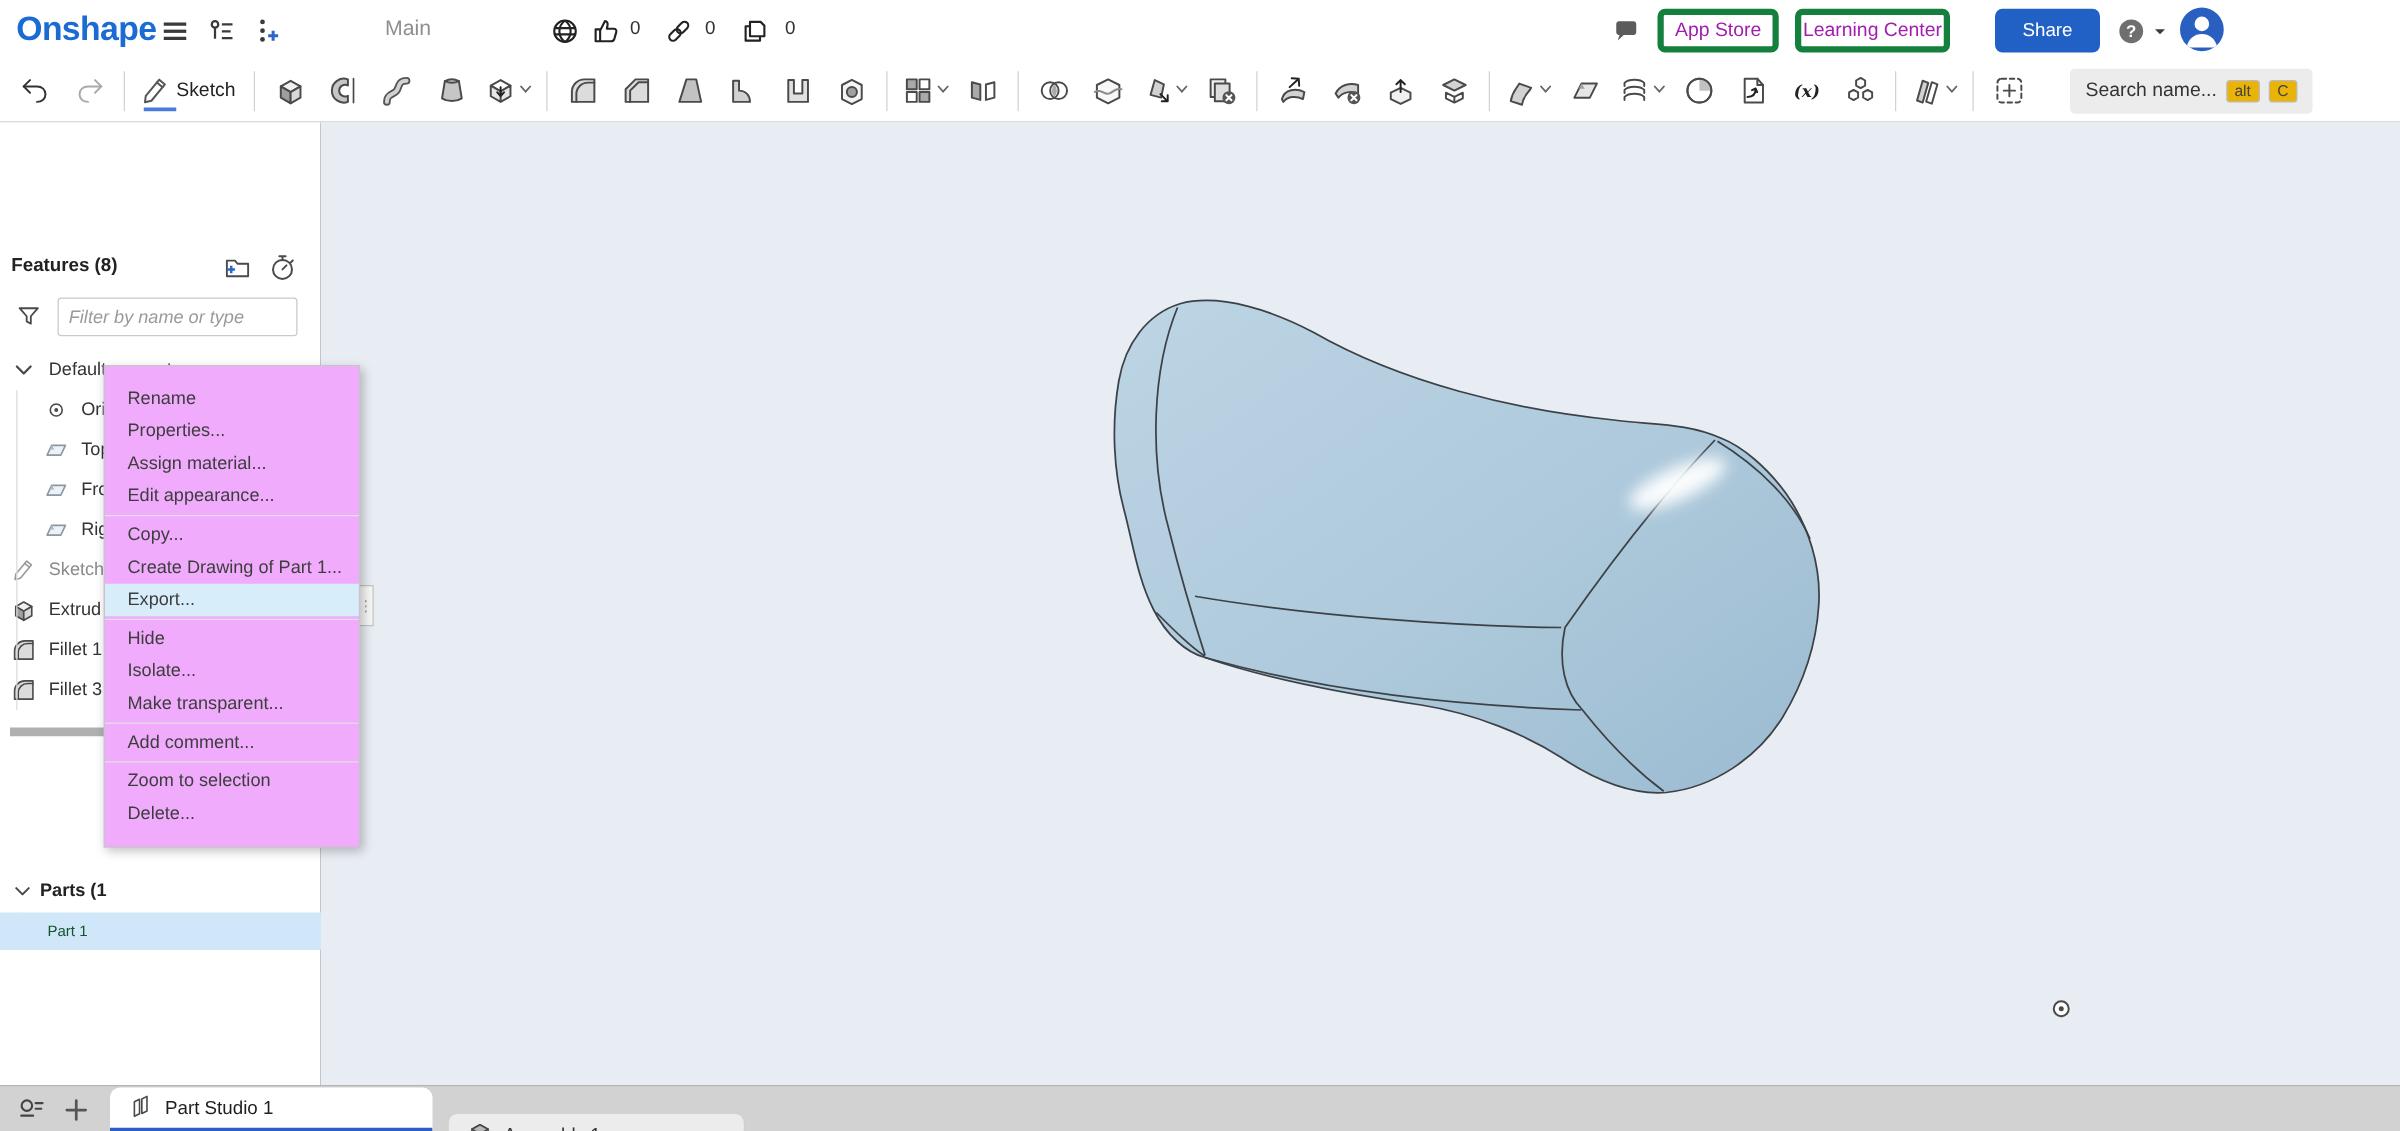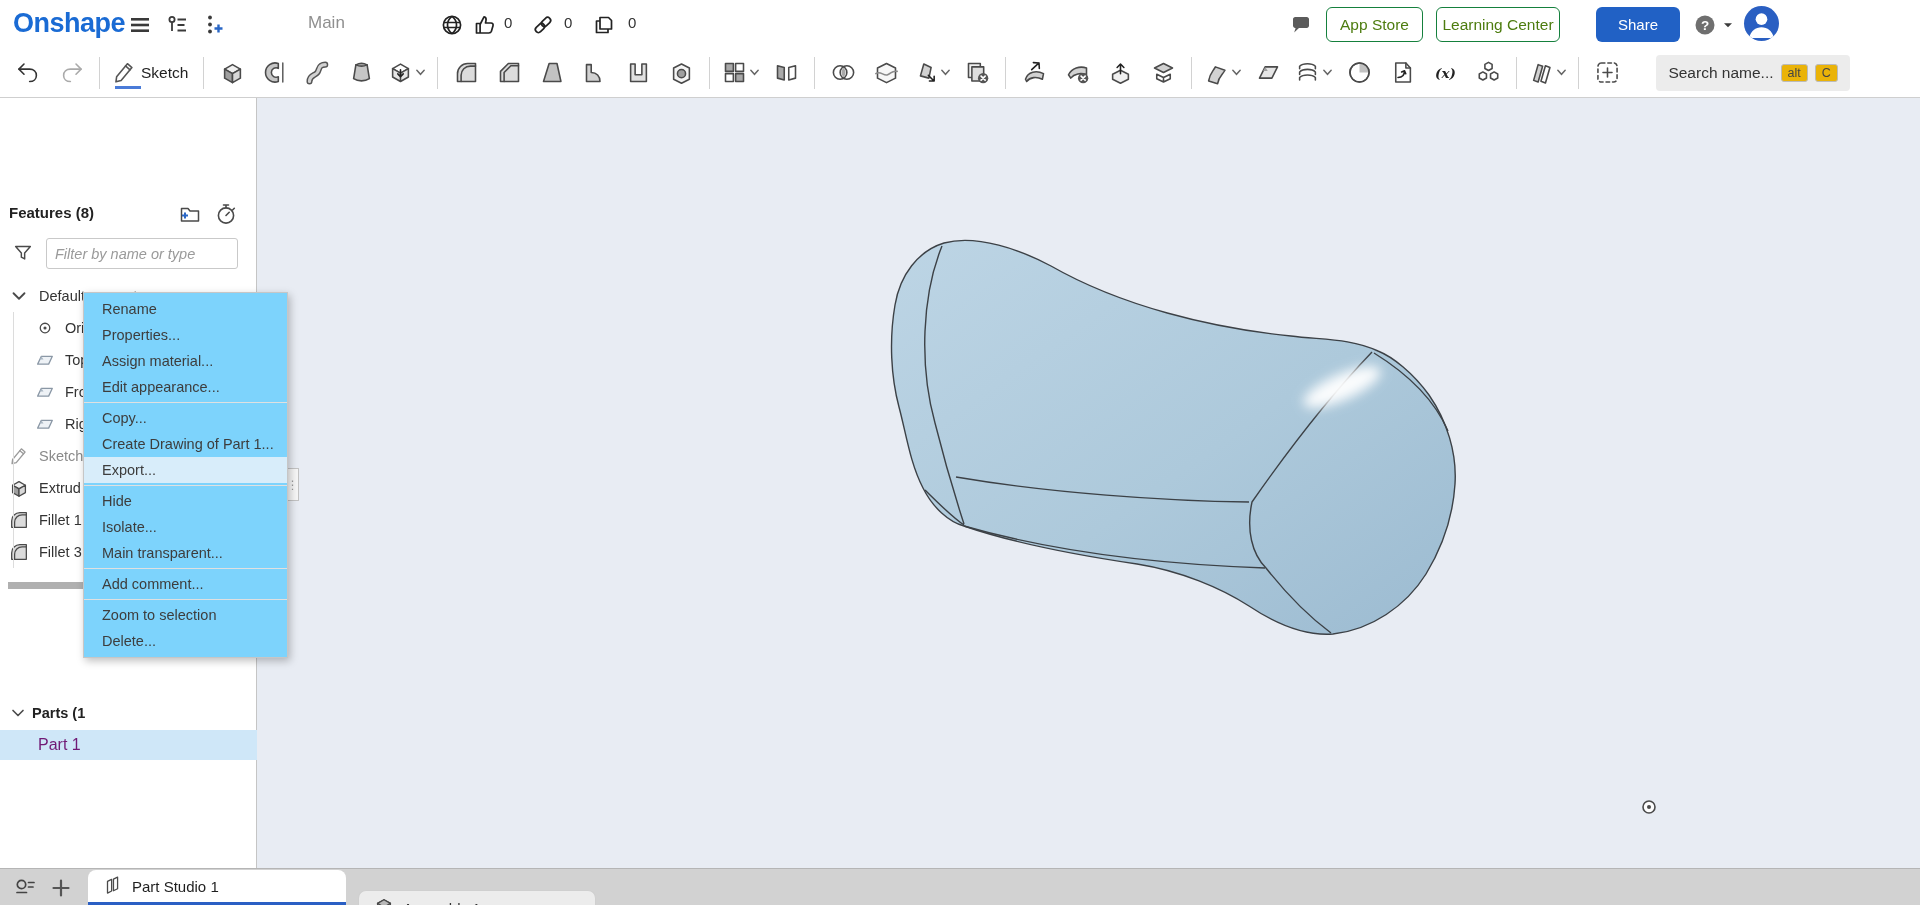--- a/index.html
+++ b/index.html
@@ -8,22 +8,22 @@
     width:1920px; height:905px; position:relative; overflow:hidden;
     font-family:"Liberation Sans", sans-serif; background:#ffffff; color:#222;
   }
   
   .header { position:absolute; top:0; left:0; width:1920px; height:48px; background:#fff; }
   .logo { position:absolute; left:13px; top:8px; font-size:27px; font-weight:bold; letter-spacing:-0.5px; color:#1a6bd4; }
   .hbtn { position:absolute; top:10px; width:30px; height:30px; display:flex; align-items:center; justify-content:center; cursor:pointer; }
   .hbtn svg { width:24px; height:24px; }
   .doc-name { position:absolute; left:308px; top:13px; font-size:17px; color:#8f8f8f; }
   .count { position:absolute; top:14px; font-size:15px; color:#333; }
-  .pill-btn { position:absolute; top:7px; height:35px; border:1px solid #15803d; border-radius:6px; background:#fff;
-              display:flex; align-items:center; justify-content:center; font-size:15.5px; color:#4d7c0f; cursor:pointer; }
+  .pill-btn { position:absolute; top:7px; height:35px; border:5px solid #15803d; border-radius:6px; background:#fff;
+              display:flex; align-items:center; justify-content:center; font-size:15.5px; color:#a21caf; cursor:pointer; }
   .share-btn { position:absolute; top:7px; left:1596px; width:84px; height:35px; border-radius:6px; background:#2161c5;
                color:#fff; font-size:15px; font-weight:500; display:flex; align-items:center; justify-content:center; cursor:pointer; }
   .avatar { position:absolute; left:1744px; top:6px; width:35px; height:35px; border-radius:50%; background:#2a5fc2; overflow:hidden; cursor:pointer; }
   
   .toolbar { position:absolute; top:48px; left:0; width:1920px; height:50px; background:#fff;
              border-bottom:1px solid #cfcfcf; display:flex; align-items:center; padding-left:8px; gap:3px; }
   .tb-btn { height:40px; min-width:40px; border-radius:3px; display:flex; align-items:center; justify-content:center;
             padding:0 3px; cursor:pointer; position:relative; }
   .tb-btn svg { width:27px; height:27px; }
   .tb-label { font-size:15.5px; color:#222; margin:0 4px 0 3px; }
@@ -50,27 +50,27 @@
   .tree-row .ticon { width:22px; height:22px; flex:0 0 22px; }
   .tree-row .ticon svg { width:22px; height:22px; }
   .tree-row .tlabel { font-size:14.5px; color:#333; margin-left:9px; white-space:nowrap; }
   .tree-row.muted .tlabel { color:#8a8a8a; }
   .guide { position:absolute; left:13px; width:1px; background:#dcdcdc; }
   .rollback { position:absolute; left:8px; top:484px; width:241px; height:7px; background:#b0b0b0; cursor:row-resize; }
   .parts-hdr { position:absolute; left:0; top:600px; width:257px; height:30px; display:flex; align-items:center; cursor:pointer;text-align:center; }
   .parts-hdr svg { width:20px; height:20px; margin-left:8px; }
   .parts-hdr .tlabel { font-size:14.5px; font-weight:bold; color:#222; margin-left:4px; }
   .part-row { position:absolute; left:0; top:632px; width:257px; height:30px; background:#cfe7f8; display:flex; align-items:center; cursor:pointer; }
-  .part-row .tlabel { font-size:16px; color:#701a75; margin-left:38px; }
+  .part-row .tlabel { font-size:12px; color:#14532d; margin-left:38px; }
   
   .canvas { position:absolute; top:98px; left:257px; width:1663px; height:770px; background:#e8ecf3; overflow:hidden; }
   .origin-marker { position:absolute; left:1384px; top:701px; width:16px; height:16px; }
   
-  .context-menu { position:absolute; left:83px; top:292px; width:205px; background:#7dd3fc; border:1px solid #c6c6c6;
-                  box-shadow:2px 3px 8px rgba(0,0,0,0.25); z-index:50; padding:3px 0; }
+  .context-menu { position:absolute; left:83px; top:292px; width:205px; background:#f0abfc; border:1px solid #c6c6c6;
+                  box-shadow:2px 3px 8px rgba(0,0,0,0.25); z-index:50; padding:13px 0; }
   .cm-item { height:26px; line-height:26px; padding-left:18px; font-size:14.5px; color:#3d3d3d; cursor:pointer; white-space:nowrap; }
   .cm-item.hl { background:#d8edfa; }
   .cm-sep { height:1px; background:#e0e0e0; margin:2px 0; }
   .rollback-handle { position:absolute; left:286px; top:468px; width:13px; height:33px; background:#f6f6f6; border:1px solid #c3c3c3;
                      z-index:30; display:flex; align-items:center; justify-content:center; color:#9a9a9a; font-size:12px; letter-spacing:0; cursor:grab; }
   
   .bottom-bar { position:absolute; left:0; top:868px; width:1920px; height:37px; background:#d2d2d2; border-top:1px solid #b5b5b5; }
   .bb-btn { position:absolute; top:4px; width:30px; height:30px; display:flex; align-items:center; justify-content:center; cursor:pointer; }
   .bb-btn svg { width:24px; height:24px; }
   .doc-tab { position:absolute; top:1px; height:35px; display:flex; align-items:center; padding:0 14px; gap:8px;
@@ -646,21 +646,21 @@
     <div class="cm-item">Properties...</div>
     <div class="cm-item">Assign material...</div>
     <div class="cm-item">Edit appearance...</div>
     <div class="cm-sep"></div>
     <div class="cm-item">Copy...</div>
     <div class="cm-item">Create Drawing of Part 1...</div>
     <div class="cm-item hl">Export...</div>
     <div class="cm-sep"></div>
     <div class="cm-item">Hide</div>
     <div class="cm-item">Isolate...</div>
-    <div class="cm-item">Main transparent...</div>
+    <div class="cm-item">Make transparent...</div>
     <div class="cm-sep"></div>
     <div class="cm-item">Add comment...</div>
     <div class="cm-sep"></div>
     <div class="cm-item">Zoom to selection</div>
     <div class="cm-item">Delete...</div>
   </div>
 <div class="rollback-handle">⋮</div>
 
 <div class="bottom-bar">
   <div class="bb-btn" style="left:10px">

